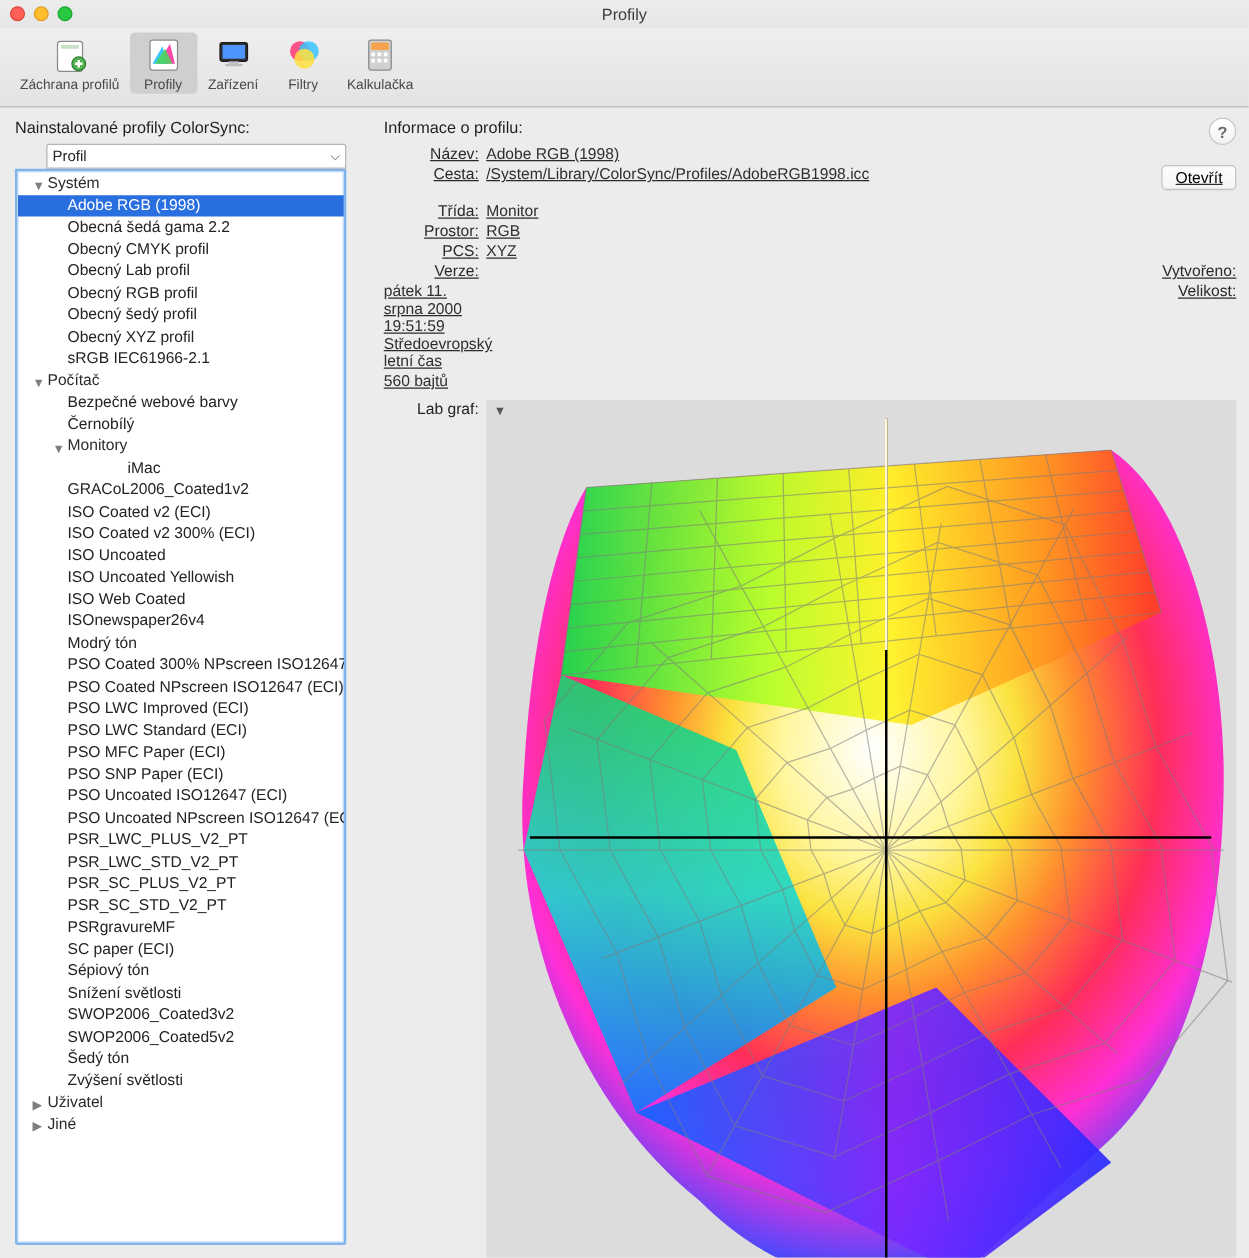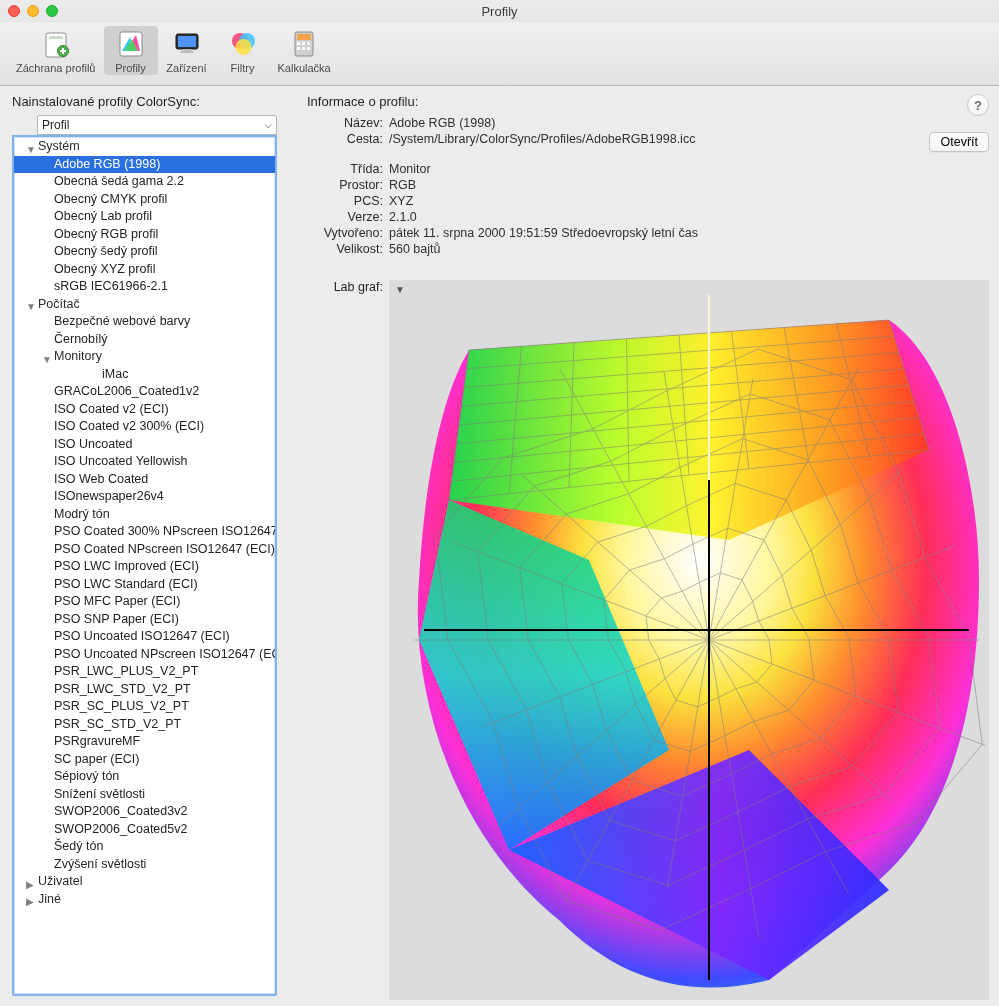--- a/index.html
+++ b/index.html
@@ -141,21 +141,22 @@
     font-size:13px;
     cursor:pointer;
   }
   .info-grid {
     display:grid;
     grid-template-columns: 76px 1fr auto;
     column-gap: 6px;
     row-gap: 2px;
     font-size:12.5px;
     color:#2b2b2b;
-    margin-bottom:20px;
+    margin-bottom:4px;
+    text-decoration:underline;
   }
   .info-grid .k { text-align:right; color:#2a2a2a; }
   .info-grid .v { color:#2f2f2f; }
   .open-btn {
     grid-column:3; grid-row:2;
     align-self:start;
     padding: 2px 10px;
     border:1px solid #c4c4c4;
     border-radius:4px;
     background:linear-gradient(#fdfdfd,#f4f4f4);
@@ -440,21 +441,20 @@
 
       <div class="k">Prostor:</div>
       <div class="v">RGB</div>
         <div></div>
 
       <div class="k">PCS:</div>
       <div class="v">XYZ</div>
         <div></div>
 
       <div class="k">Verze:</div>
-      <div class="v">2.1.0</div>
         <div></div>
 
       <div class="k">Vytvořeno:</div>
       <div class="v">pátek 11. srpna 2000 19:51:59 Středoevropský letní čas</div>
         <div></div>
 
       <div class="k">Velikost:</div>
       <div class="v">560 bajtů</div>
         <div></div>
     </div>

